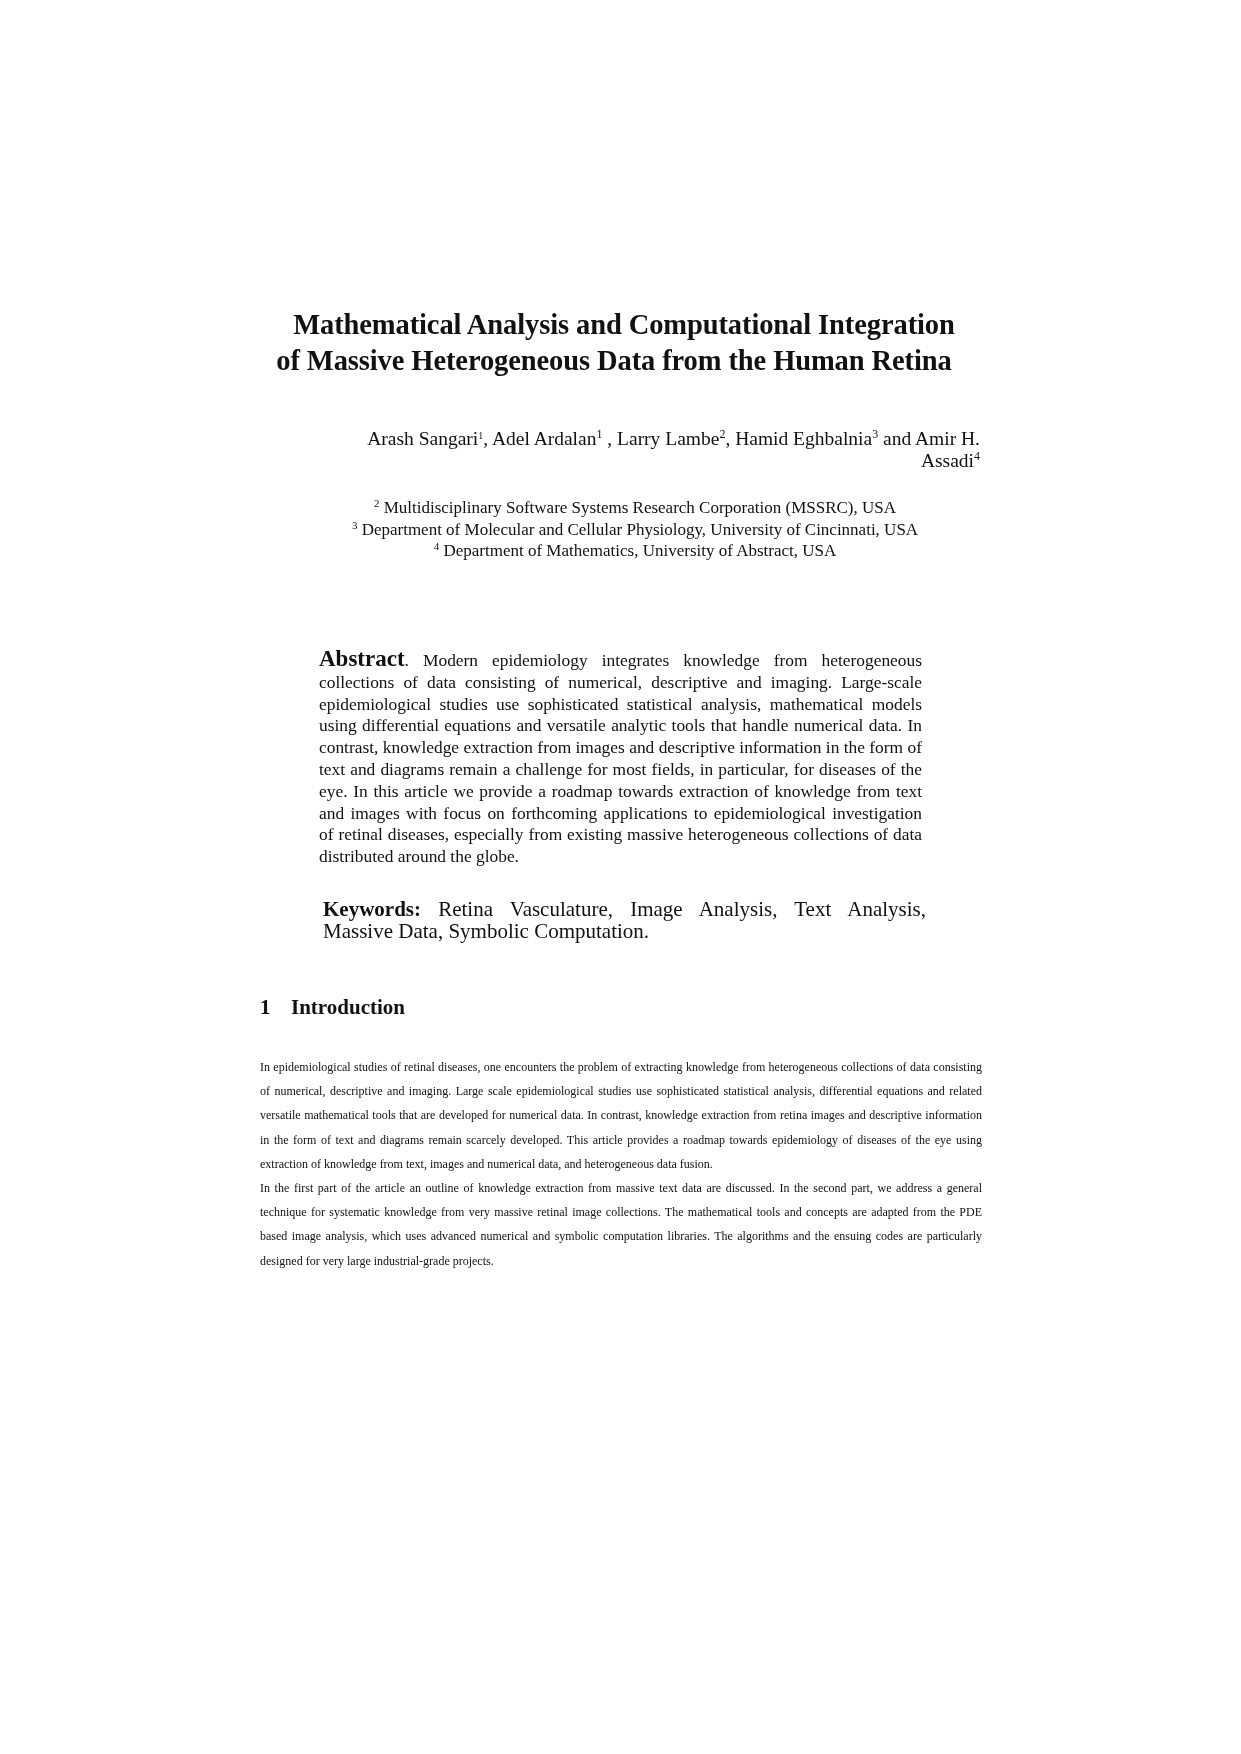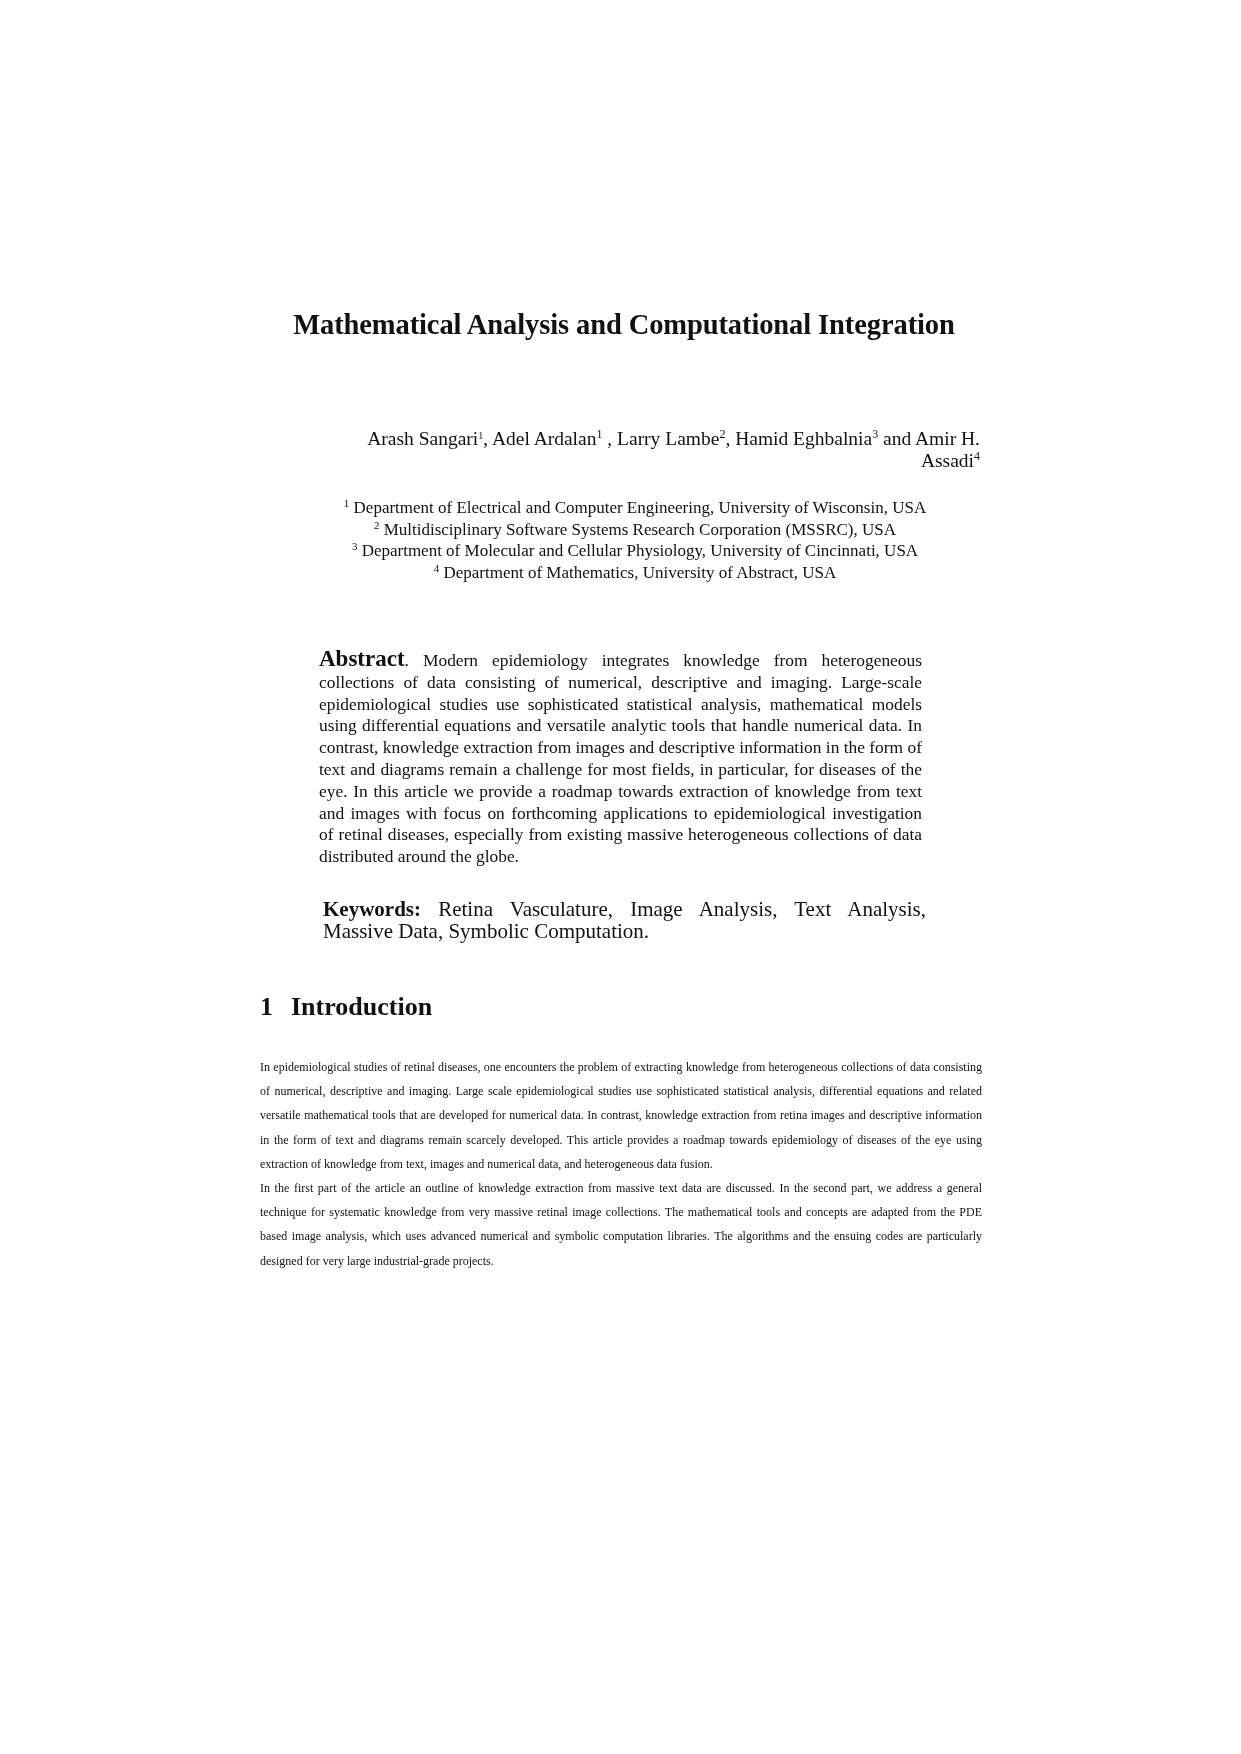--- a/index.html
+++ b/index.html
@@ -85,21 +85,21 @@
       text-align: justify;
     }
     .keywords .label { font-weight: bold; }
 
     .section-heading {
       position: absolute;
       left: 260px;
       top: 993px;
       margin: 0;
       font-weight: bold;
-      font-size: 26px;
+      font-size: 21px;
       line-height: 28px;
       white-space: nowrap;
     }
     .section-heading .num { display: inline-block; width: 31px; }
 
     .body-text {
       position: absolute;
       left: 260px;
       top: 1055px;
       width: 722px;
@@ -110,29 +110,29 @@
     }
     .body-text p { margin: 0; }
   </style>
 </head>
 <body>
 
 <div class="page">
 
   <h1 class="title">
     <span class="l1">Mathematical Analysis and Computational Integration</span>
+    <span class="l2">of Massive Heterogeneous Data from the Human Retina</span>
   </h1>
 
   <div class="authors">
     <div><span>Arash Sangari</span><sup style="font-size:10px;vertical-align:6px;">1</sup><span>, </span><span>Adel Ardalan</span><sup>1</sup><span> , </span><span>Larry Lambe</span><sup>2</sup><span>, </span><span>Hamid Eghbalnia</span><sup>3</sup><span> and </span><span>Amir H.</span></div>
     <div><span>Assadi</span><sup>4</sup></div>
   </div>
 
   <div class="affiliations">
-    <div><sup>1</sup><span> Department of Electrical and Computer Engineering, University of Wisconsin, USA</span></div>
     <div><sup>2</sup><span> Multidisciplinary Software Systems Research Corporation (MSSRC), USA</span></div>
     <div><sup>3</sup><span> Department of Molecular and Cellular Physiology, University of Cincinnati, USA</span></div>
     <div><sup>4</sup><span> Department of Mathematics, University of Abstract, USA</span></div>
   </div>
 
   <p class="abstract"><span class="label">Abstract</span><span>. Modern epidemiology integrates knowledge from heterogeneous collections of data consisting of numerical, descriptive and imaging.  Large-scale epidemiological studies use sophisticated statistical analysis, mathematical models using differential equations and versatile analytic tools that handle numerical data.  In contrast, knowledge extraction from images and descriptive information in the form of text and diagrams remain a challenge for most fields, in particular, for diseases of the eye.  In this article we provide a roadmap towards extraction of knowledge from text and images with focus on forthcoming applications to epidemiological investigation of retinal diseases, especially from existing massive heterogeneous collections of data distributed around the globe.</span></p>
 
   <p class="keywords"><span class="label">Keywords:</span><span> Retina Vasculature, Image Analysis, Text Analysis, Massive Data, Symbolic Computation.</span></p>
 
   <h2 class="section-heading"><span class="num">1</span><span>Introduction</span></h2>

